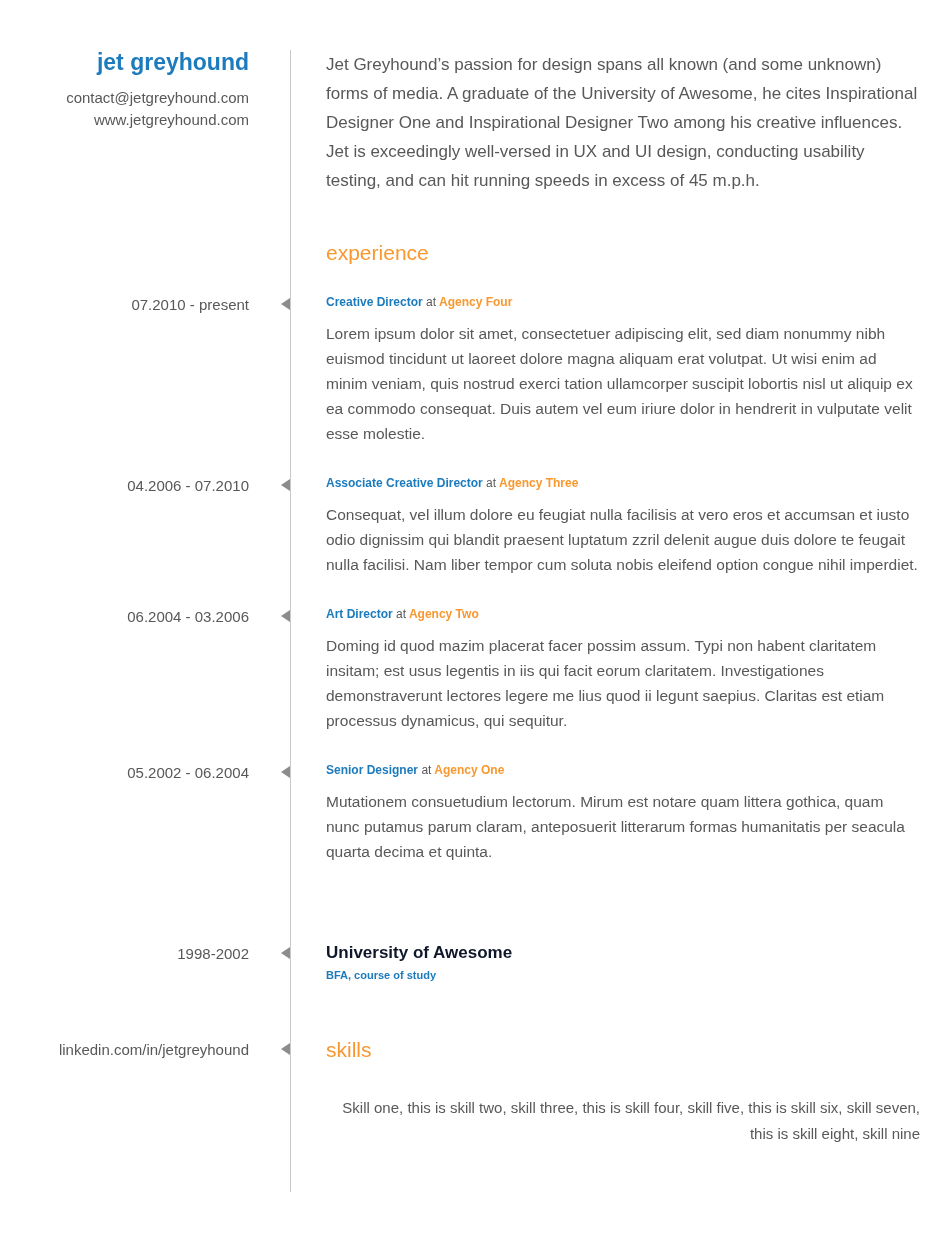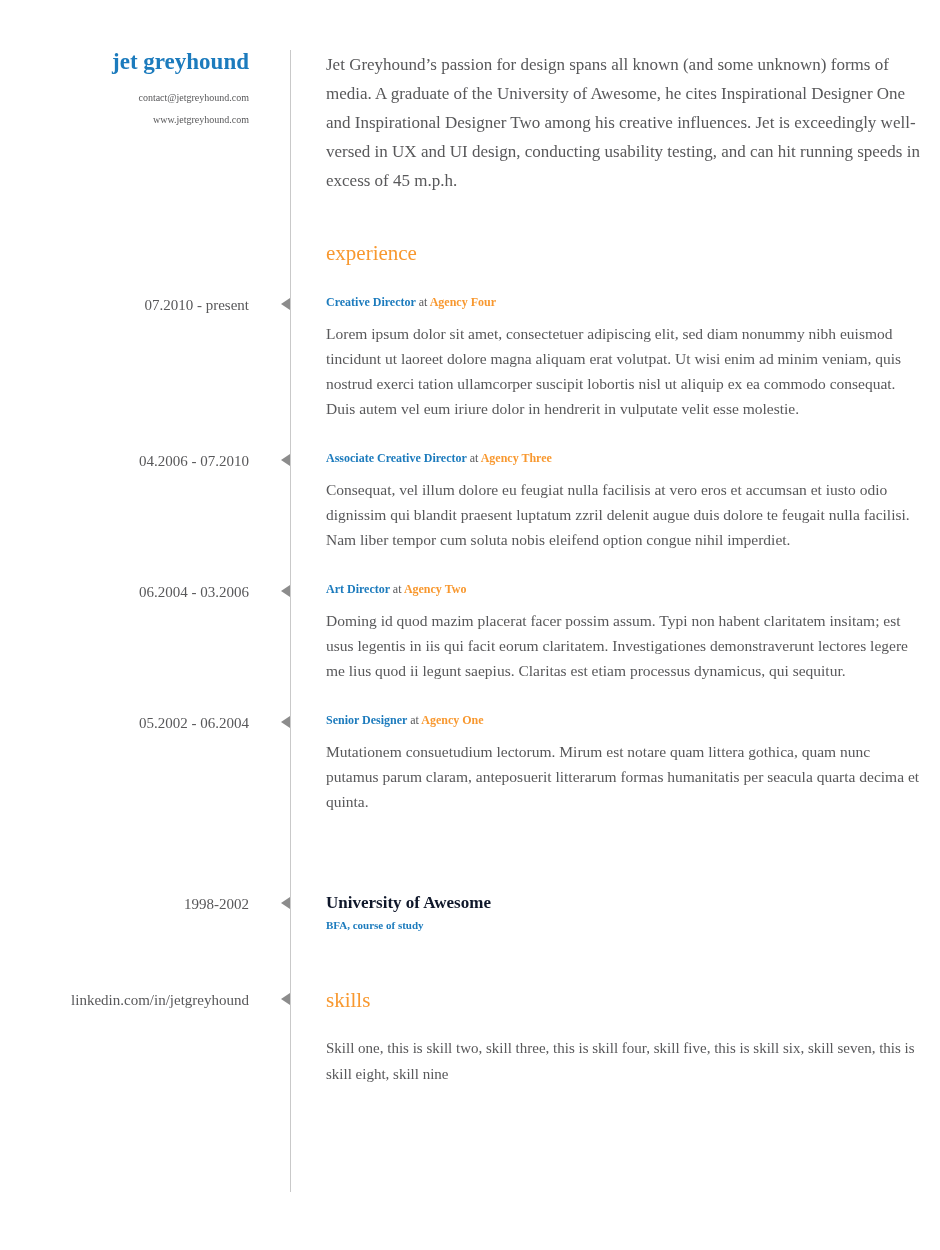--- a/index.html
+++ b/index.html
@@ -3,21 +3,21 @@
 <meta charset="utf-8">
 <style>
   * { box-sizing: border-box; }
   html, body { margin: 0; padding: 0; background: #ffffff; }
   .page {
     position: relative;
     width: 940px;
     height: 1216px;
     margin: 0 auto;
     background: #ffffff;
-    font-family: Liberation Serif, serif;
+    font-family: Liberation Sans, sans-serif;
     overflow: hidden;
   }
   .timeline-divider {
     position: absolute;
     left: 290px;
     top: 50px;
     width: 1px;
     height: 1142px;
     background: #c9c9c9;
   }
@@ -46,21 +46,21 @@
   }
   
   .row-header { margin-top: 48px; }
   .name {
     margin: 0 0 11px 0;
     font-size: 23px;
     line-height: 28px;
     font-weight: bold;
     color: #1c7bbd;
   }
-  .contact-line { font-size: 10px; line-height: 22px; color: #58585a; }
+  .contact-line { font-size: 15px; line-height: 22px; color: #58585a; }
   .addr-block { margin-top: 31px; }
   .intro {
     margin: 2px 0 0 0;
     font-size: 17px;
     line-height: 29px;
     color: #58585a;
   }
   
   .section-heading {
     margin: 0;
@@ -88,21 +88,21 @@
     margin: 9px 0 0 0;
     font-size: 15.5px;
     line-height: 25px;
     color: #58585a;
   }
   
   .row-edu-entry { margin-top: 28px; }
   .edu-school { margin: 0; font-size: 17px; line-height: 22px; font-weight: bold; color: #0f172a; }
   .edu-degree { margin: 0; font-size: 11px; line-height: 22px; font-weight: bold; color: #1c7bbd; }
   
-  .row-skills-text { margin-top: 23px; }
+  .row-skills-text { margin-top: 33px; text-align: right; }
   .skills-text { margin: 0; font-size: 15px; line-height: 26px; color: #58585a; }
 </style>
 </head>
 <body>
 
 <div class="page">
   <div class="timeline-divider"></div>
 
   <div class="row row-header">
     <div class="cell-left">

